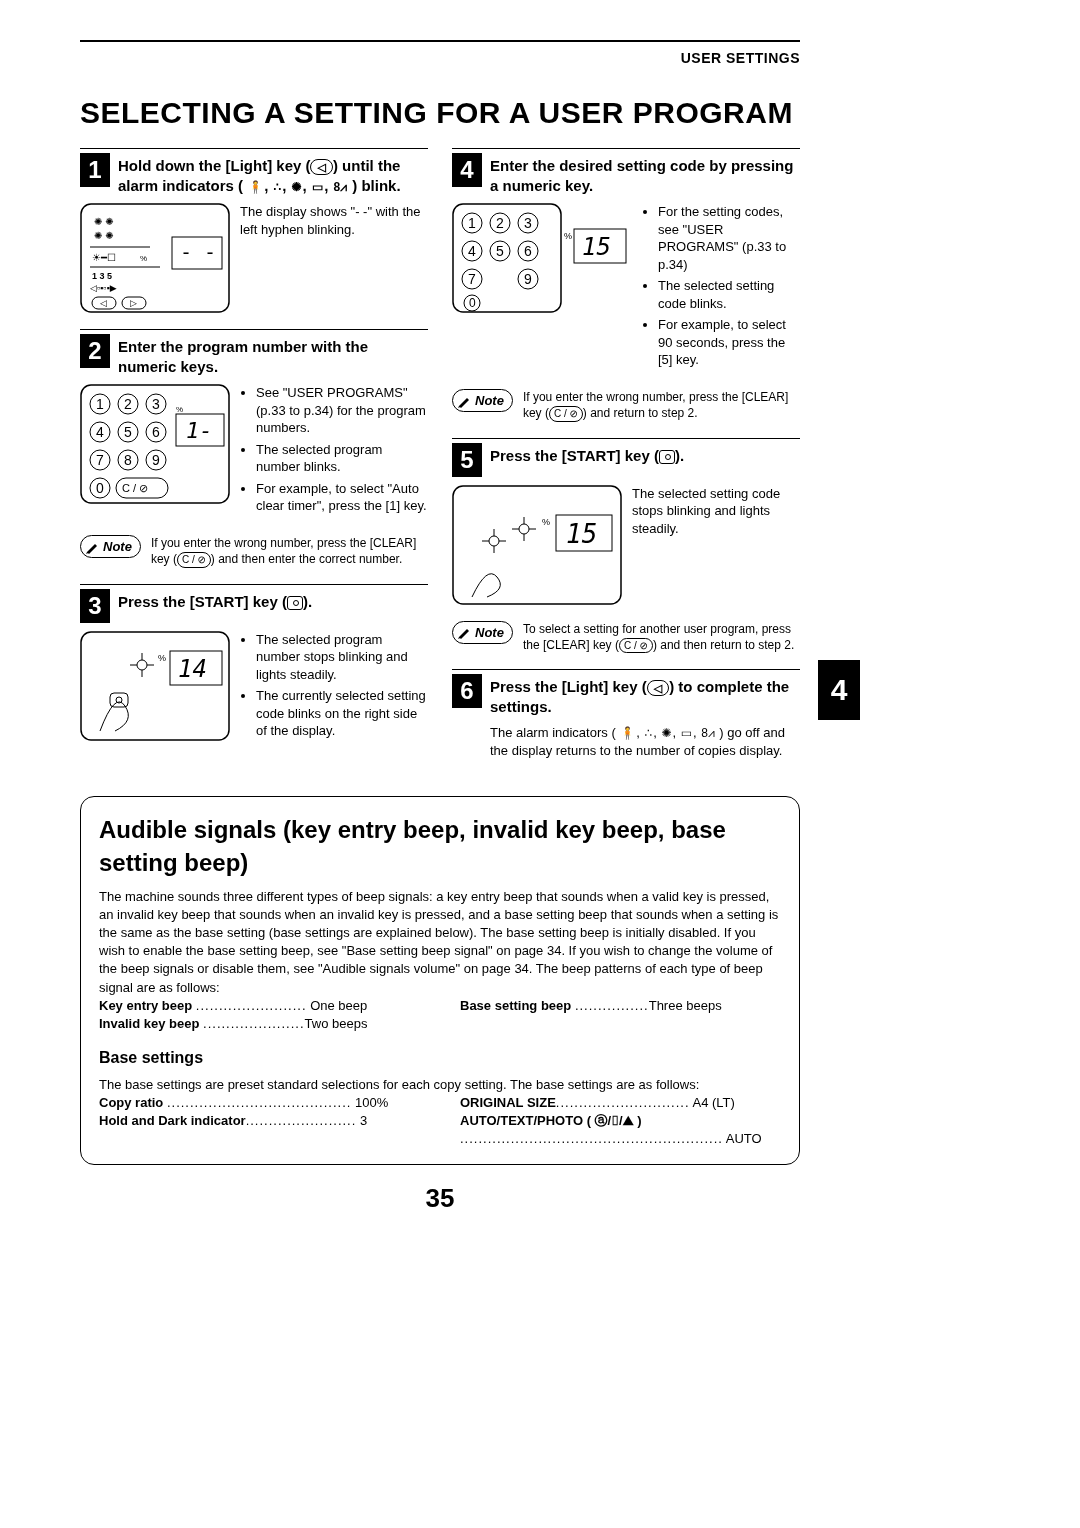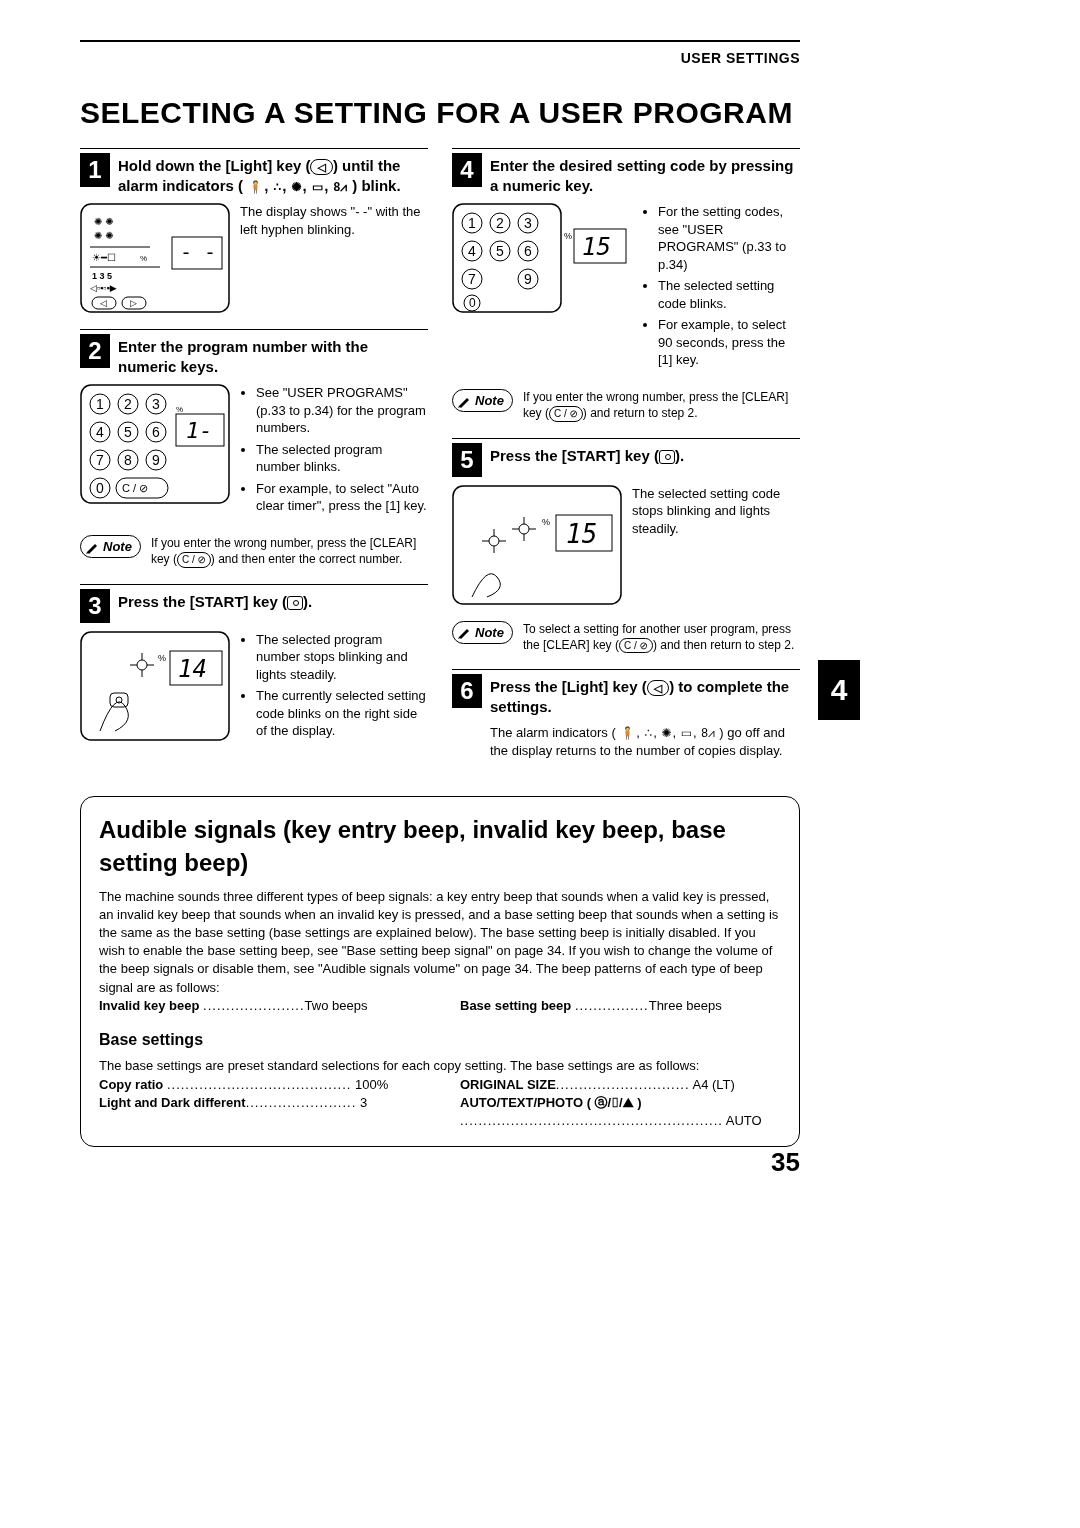--- a/index.html
+++ b/index.html
@@ -141,23 +141,24 @@
     font-size: 16px;
     margin: 14px 0 6px 0;
   }
   .beep-row, .base-row {
     display: flex;
     gap: 40px;
   }
   .beep-row > div, .base-row > div { flex: 1; }
   .dots { letter-spacing: 1px; }
   .page-num {
-    text-align: right;
+    text-align: center;
     font-size: 26px;
     font-weight: bold;
+    margin-top: 18px;
   }
   .key-oval {
     display: inline-block;
     border: 1px solid #000;
     border-radius: 10px;
     padding: 0 6px;
     font-size: 11px;
     vertical-align: middle;
     line-height: 14px;
   }
@@ -367,21 +368,21 @@
               </g>
               <rect x="122" y="26" width="52" height="34" fill="none" stroke="#000"></rect>
               <text x="130" y="52" font-size="24" font-family="monospace" font-style="italic">15</text>
               <text x="112" y="36" font-size="9">%</text>
             </svg>
           </div>
           <div class="txt">
             <ul>
               <li>For the setting codes, see "USER PROGRAMS" (p.33 to p.34)</li>
               <li>The selected setting code blinks.</li>
-              <li>For example, to select 90 seconds, press the [1] key.</li>
+              <li>For example, to select 90 seconds, press the [5] key.</li>
             </ul>
           </div>
         </div>
         <div class="note-row">
           <span class="note-badge">
             <svg width="14" height="14">
                 <path d="M2 12 L10 4 L12 6 L4 14 Z M2 12 L1 14 L3 13 Z" fill="#000"></path>
               </svg>
             <span>Note</span>
           </span>
@@ -448,33 +449,34 @@
       </div>
 
     </div>
   </div>
 
   <div class="info-box">
     <h2>Audible signals (key entry beep, invalid key beep, base setting beep)</h2>
     <div>The machine sounds three different types of beep signals: a key entry beep that sounds when a valid key is pressed, an invalid key beep that sounds when an invalid key is pressed, and a base setting beep that sounds when a setting is the same as the base setting (base settings are explained below). The base setting beep is initially disabled. If you wish to enable the base setting beep, see "Base setting beep signal" on page 34. If you wish to change the volume of the beep signals or disable them, see "Audible signals volume" on page 34. The beep patterns of each type of beep signal are as follows:</div>
     <div class="beep-row">
       <div>
+        <div><b>Key entry beep</b> <span class="dots">........................</span> <span>One beep</span></div>
         <div><b>Invalid key beep</b> <span class="dots">......................</span><span>Two beeps</span></div>
       </div>
       <div>
         <div><b>Base setting beep</b> <span class="dots">................</span><span>Three beeps</span></div>
       </div>
     </div>
 
     <h3>Base settings</h3>
     <div>The base settings are preset standard selections for each copy setting. The base settings are as follows:</div>
     <div class="base-row">
       <div>
         <div><b>Copy ratio</b> <span class="dots">........................................</span> <span>100%</span></div>
-        <div><b>Light and Dark different</b><span class="dots">........................</span> <span>3</span></div>
+        <div><b>Hold and Dark indicator</b><span class="dots">........................</span> <span>3</span></div>
       </div>
       <div>
         <div><b>ORIGINAL SIZE</b><span class="dots">.............................</span> <span>A4 (LT)</span></div>
         <div>
           <b>
             <span>AUTO/TEXT/PHOTO ( </span>
             <span class="icon-sym">ⓐ</span>/<span class="icon-sym">⌷</span>/<span class="icon-sym">⛰</span>
             <span> )</span>
           </b>
         </div>

